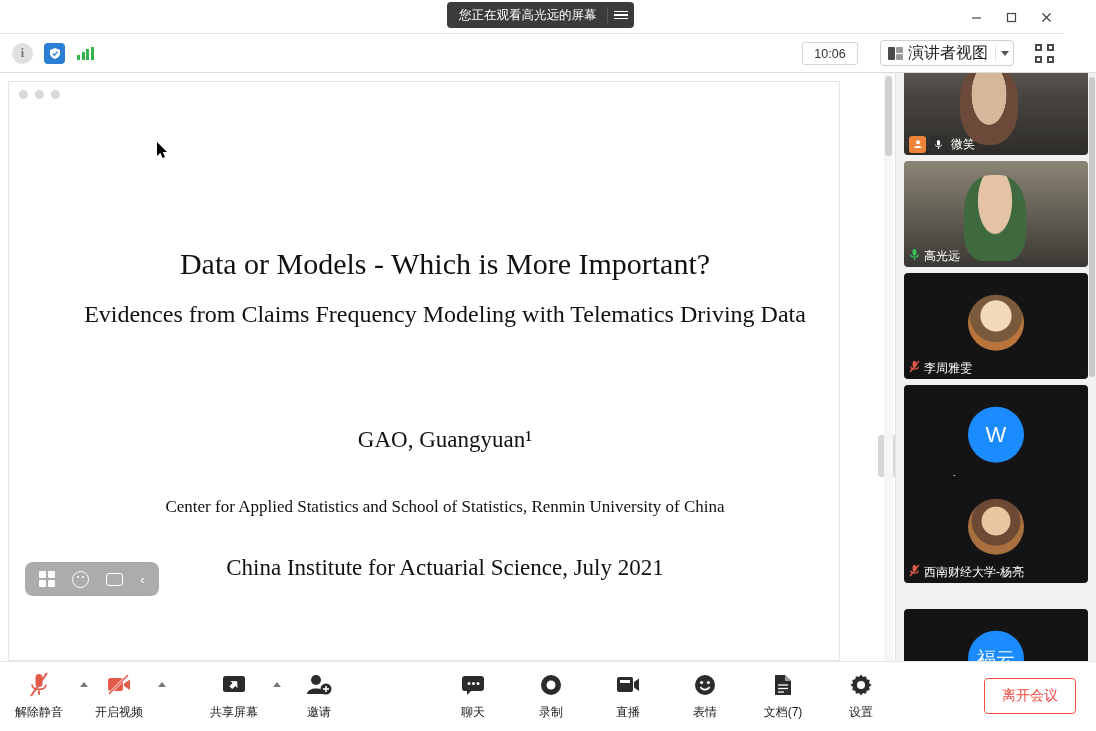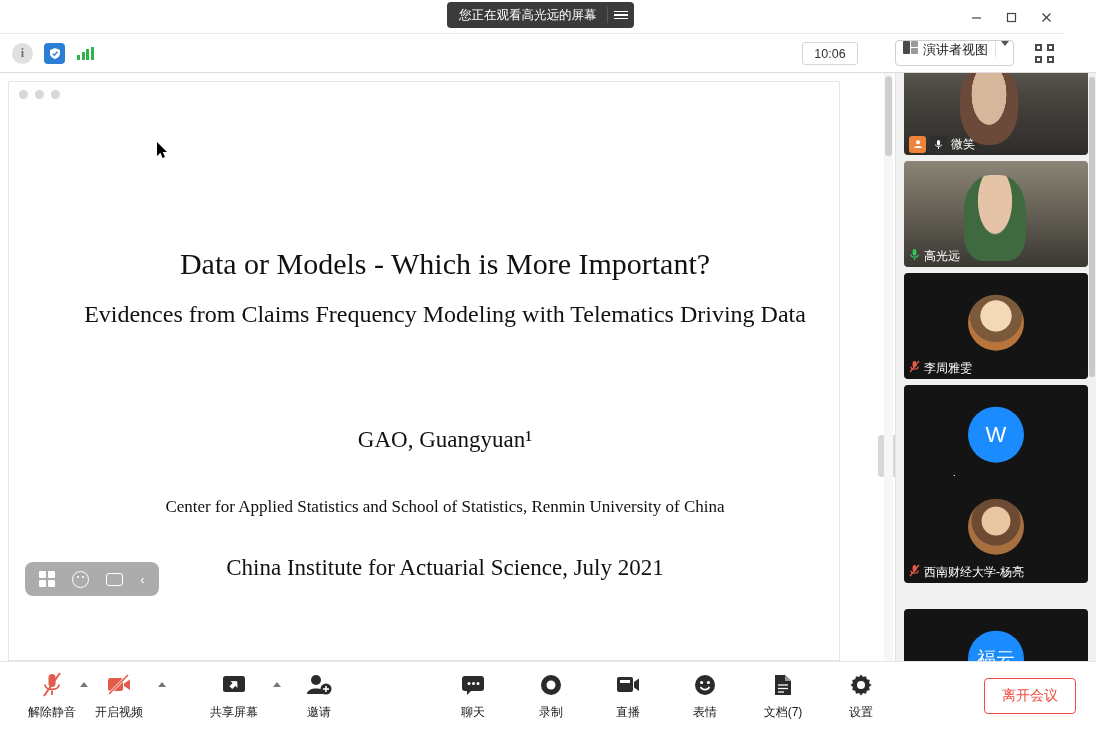--- a/index.html
+++ b/index.html
@@ -71,23 +71,23 @@
     width: 56px; height: 23px;
     border: 1px solid #d6d6d6; border-radius: 3px;
     display: flex; align-items: center; justify-content: center;
     font-size: 12.5px; color: #333;
     background: #fff;
   }
   .viewmode {
     position: absolute; right: 82px; top: 6px;
     height: 26px;
     border: 1px solid #cfcfcf; border-radius: 4px;
-    display: flex; 
+    display: flex; align-items: center;
     padding: 0 4px 0 7px;
-    font-size: 13px; color: #222;
+    font-size: 16px; color: #222;
     background: #fff;
   }
   .viewmode .vm-icon {
     width: 15px; height: 13px; margin-right: 5px;
     position: relative;
   }
   .viewmode .vm-icon .a { position:absolute; left:0; top:0; width:7px; height:13px; background:#4a4a4a; border-radius:1px;}
   .viewmode .vm-icon .b { position:absolute; left:8px; top:0; width:7px; height:6px; background:#9a9a9a; border-radius:1px;}
   .viewmode .vm-icon .c { position:absolute; left:8px; top:7px; width:7px; height:6px; background:#9a9a9a; border-radius:1px;}
   .viewmode .vm-sep { width:1px; height:16px; background:#e0e0e0; margin: 0 5px 0 7px; }
@@ -478,21 +478,21 @@
       </div>
     </div>
 
     <div class="vscroll">
       <div class="vthumb"></div>
     </div>
   </div>
 
   <div class="bottombar">
 
-    <div class="bitem" style="left:17px">
+    <div class="bitem" style="left:4px">
       <span class="ic">
         <svg width="24" height="26" viewBox="0 0 24 26">
             <rect x="8.5" y="2" width="7" height="13" rx="3.5" fill="#e25b4b"></rect>
             <path d="M5 12.5 C5 19 19 19 19 12.5" stroke="#e25b4b" stroke-width="1.8" fill="none"></path>
             <line x1="12" y1="18.5" x2="12" y2="23" stroke="#e25b4b" stroke-width="1.8"></line>
             <line x1="4" y1="24" x2="20" y2="1" stroke="#e25b4b" stroke-width="2"></line>
           </svg>
       </span>
       <span class="lb">解除静音</span>
     </div>

